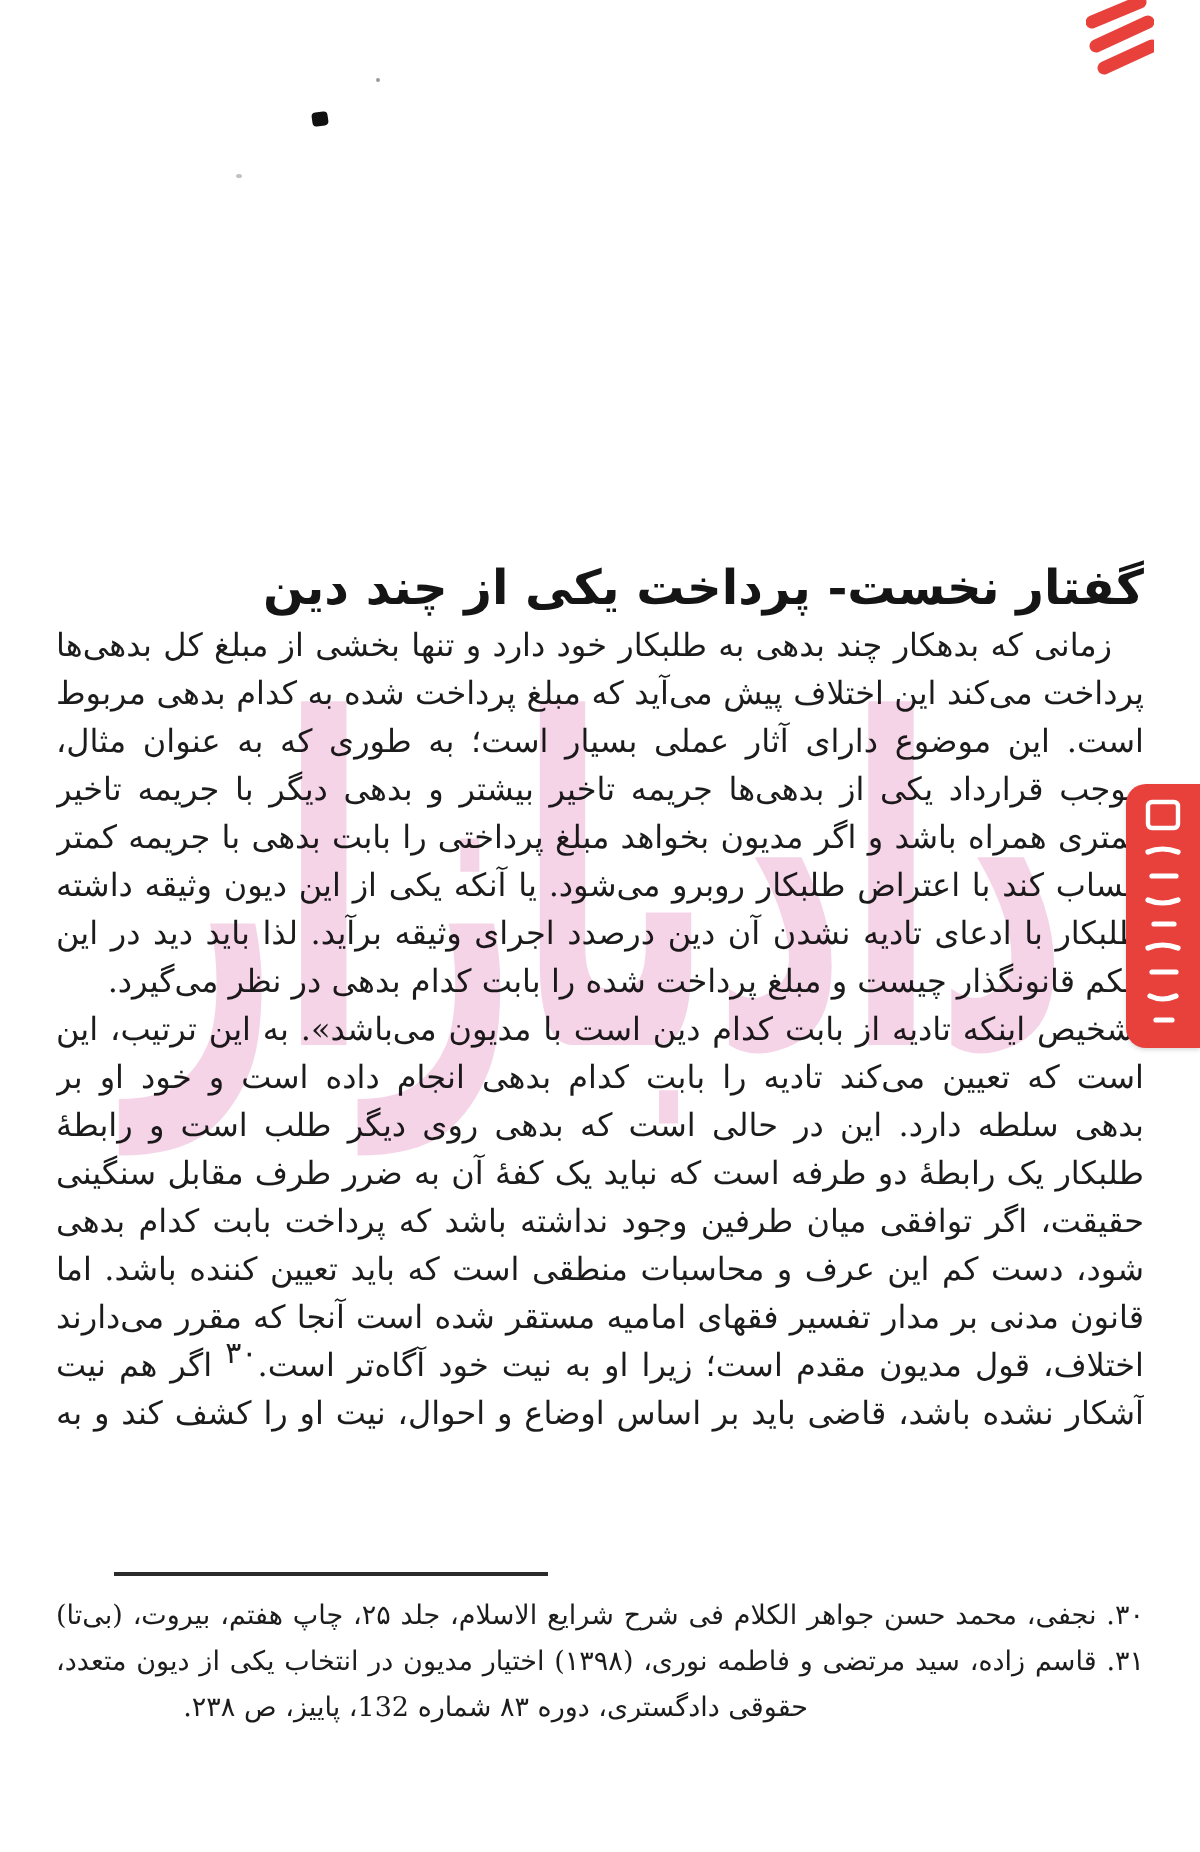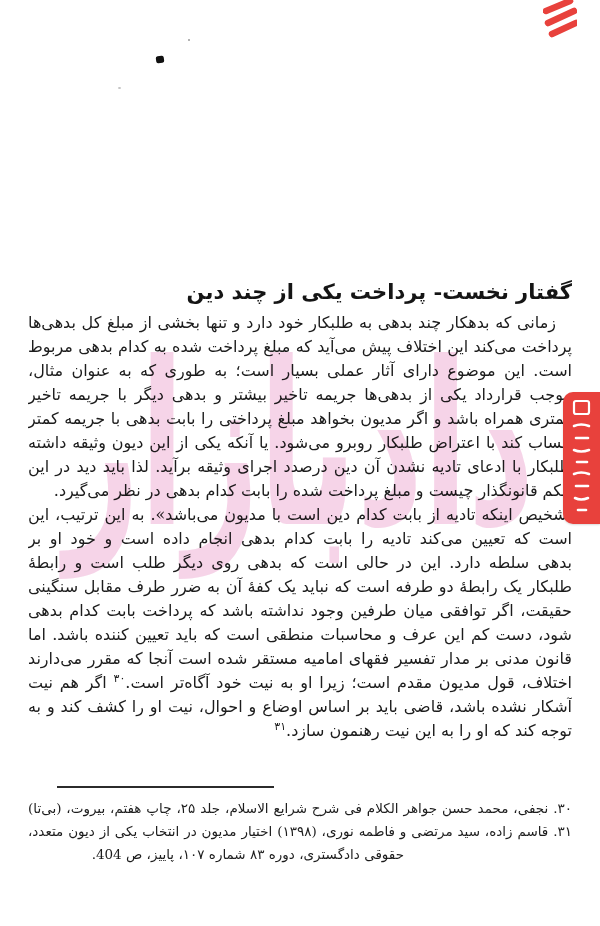--- a/index.html
+++ b/index.html
@@ -11,35 +11,35 @@
   .abs{position:absolute;}
 
   
   .ink-blob{left:156px;top:56px;width:8px;height:7px;background:#111;border-radius:2px;transform:rotate(-8deg);}
   .speck-a{left:188px;top:39px;width:2px;height:2px;background:#9a9a9a;border-radius:50%;}
   .speck-b{left:118px;top:87px;width:3px;height:2px;background:#c2c2c2;border-radius:50%;}
 
   
   .heading{
     top:279px;left:28px;right:28px;direction:rtl;text-align:right;
-    font-size:21px;font-weight:bold;color:#151515;letter-spacing:0;
+    font-size:24px;font-weight:bold;color:#151515;letter-spacing:0;
   }
 
   
   .body-text{
     top:311px;left:28px;right:28px;direction:rtl;
     font-size:16px;color:#1c1c1c;z-index:2;
   }
   .tline{
     height:24px;line-height:24px;overflow:hidden;
     text-align:justify;text-align-last:justify;
   }
   .tline.start{padding-right:16px;}
   .tline.end{text-align-last:right;}
-  sup{font-size:11px;line-height:0;vertical-align:super;}
+  sup{font-size:15px;line-height:0;vertical-align:super;}
 
   
   .fn-sep{top:786px;left:57px;width:217px;height:2px;background:#2b2b2b;}
   .footnotes{
     top:797px;left:28px;right:28px;direction:rtl;
     font-size:13.5px;color:#1c1c1c;z-index:2;
   }
   .footnotes .tline{height:23px;line-height:23px;}
   .footnotes .tline.cont{text-align:right;text-align-last:right;padding-right:168px;}
 
@@ -89,33 +89,32 @@
   <div>
       <div class="tline">تشخیص اینکه تادیه از بابت کدام دین است با مدیون می‌باشد». به این ترتیب، این بدهکار</div>
       <div class="tline">است که تعیین می‌کند تادیه را بابت کدام بدهی انجام داده است و خود او بر سرنوشت</div>
       <div class="tline">بدهی سلطه دارد. این در حالی است که بدهی روی دیگر طلب است و رابطهٔ بدهکار و</div>
       <div class="tline">طلبکار یک رابطهٔ دو طرفه است که نباید یک کفهٔ آن به ضرر طرف مقابل سنگینی کند. در</div>
       <div class="tline">حقیقت، اگر توافقی میان طرفین وجود نداشته باشد که پرداخت بابت کدام بدهی حساب</div>
       <div class="tline">شود، دست کم این عرف و محاسبات منطقی است که باید تعیین کننده باشد. اما رویکرد</div>
       <div class="tline">قانون مدنی بر مدار تفسیر فقهای امامیه مستقر شده است آنجا که مقرر می‌دارند در صورت</div>
       <div class="tline">اختلاف، قول مدیون مقدم است؛ زیرا او به نیت خود آگاه‌تر است.<sup>۳۰</sup> اگر هم نیت مدیون</div>
       <div class="tline">آشکار نشده باشد، قاضی باید بر اساس اوضاع و احوال، نیت او را کشف کند و به شرایطی</div>
-      <div class="tline end">توجه کند که او را به این نیت رهنمون سازد.<sup>۳۱</sup></div>
     </div>
 </div>
 
 <div class="abs watermark">
   <span>دادبازار</span>
 </div>
 
 <div class="abs fn-sep"></div>
 <div class="abs footnotes">
     <div class="tline">۳۰. نجفی، محمد حسن جواهر الکلام فی شرح شرایع الاسلام، جلد ۲۵، چاپ هفتم، بیروت، (بی‌تا) ص ۲۷۴.</div>
     <div class="tline">۳۱. قاسم زاده، سید مرتضی و فاطمه نوری، (۱۳۹۸) اختیار مدیون در انتخاب یکی از دیون متعدد، مجله</div>
-    <div class="tline cont">حقوقی دادگستری، دوره ۸۳ شماره ۱۰۷، پاییز، ص 404.</div>
+    <div class="tline cont">حقوقی دادگستری، دوره ۸۳ شماره 132، پاییز، ص ۲۳۸.</div>
   </div>
 
 <div class="abs corner-mark">
   <svg width="34" height="38" viewBox="0 0 34 38">
     <g stroke="#E8413C" stroke-width="6.5" stroke-linecap="round" fill="none">
       <line x1="3" y1="11" x2="27" y2="1"></line>
       <line x1="5" y1="23" x2="31" y2="11"></line>
       <line x1="9" y1="34" x2="33" y2="23"></line>
     </g>
   </svg>

